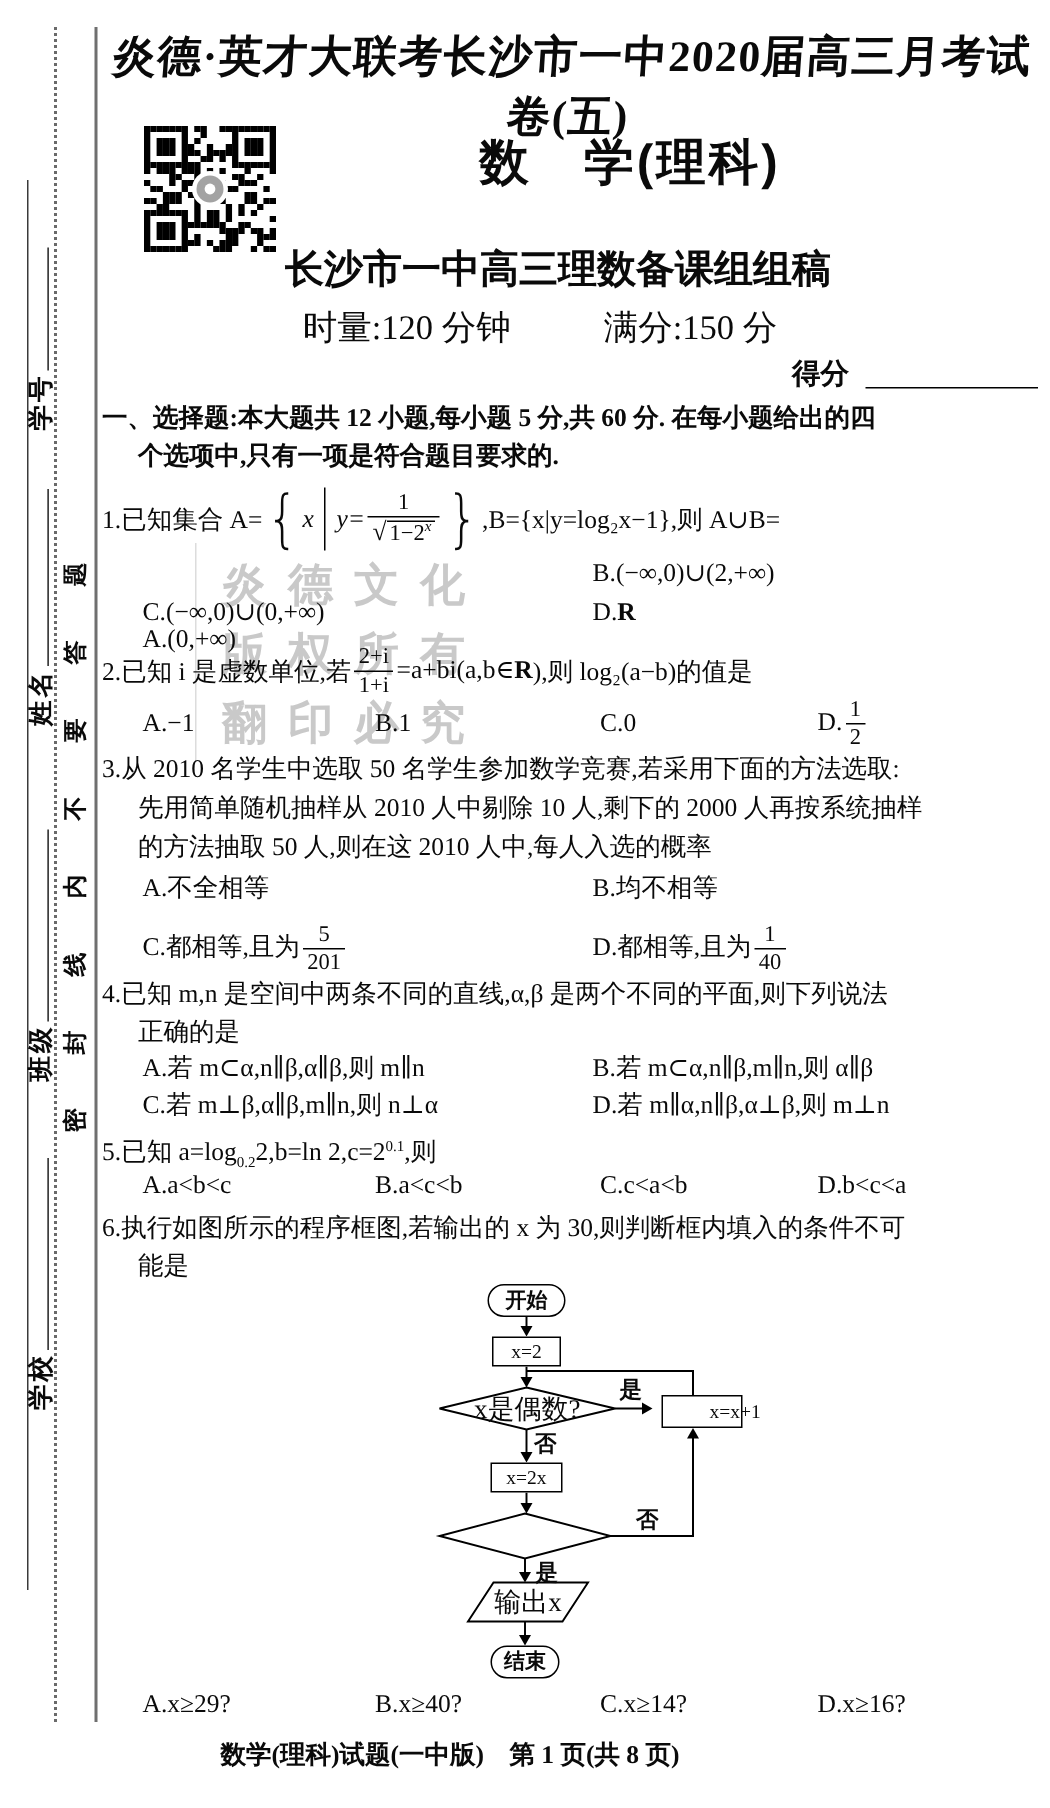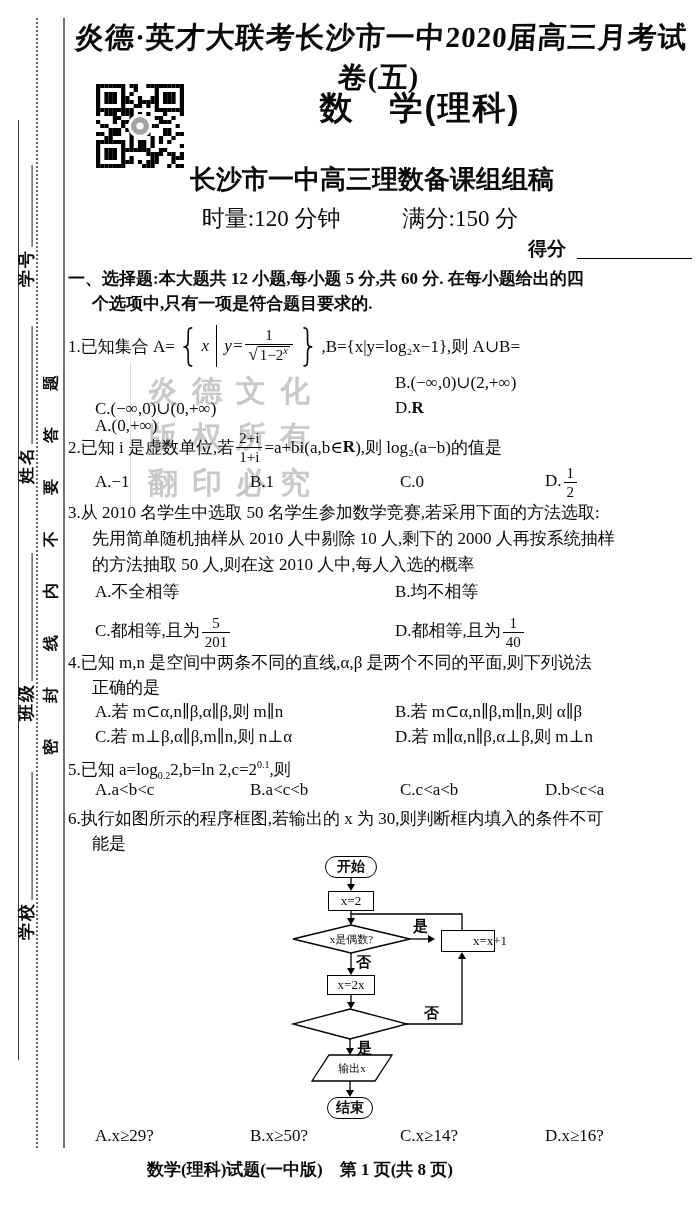--- a/index.html
+++ b/index.html
@@ -53,21 +53,21 @@
   .wm-line{left:130px;top:362px;height:146px;border-left:1.2px solid #dcdcdc;}
   .z2{z-index:2;}
   
   #flow{left:80px;top:853px;width:612px;height:274px;}
   .fc-box{position:absolute;border:1.3px solid #000;background:#fff;display:flex;align-items:center;
           justify-content:center;font-size:13px;box-sizing:border-box;}
   .fc-round{border-radius:12px;font-size:14px;font-weight:600;
             font-family:"Liberation Sans","DejaVu Sans",sans-serif;}
   .fc-label{position:absolute;font-size:15px;font-weight:600;background:transparent;
             font-family:"Liberation Sans","DejaVu Sans",sans-serif;}
-  .fc-free{position:absolute;display:flex;align-items:center;justify-content:center;font-size:11px;}
+  .fc-free{position:absolute;display:flex;align-items:center;justify-content:center;font-size:18px;}
   
   .footer{left:0;top:1158px;width:600px;text-align:center;font-size:17px;font-weight:bold;}
 </style>
 </head>
 <body>
 
 <div id="page">
 
   <div class="vline vl-a"></div>
   <div class="vline vl-b"></div>
@@ -461,20 +461,20 @@
     <div class="fc-label" style="left:276px;top:100px;">否</div>
     <div class="fc-box" style="left:247px;top:122px;width:48px;height:20px;">x=2x</div>
     <div class="fc-label" style="left:344px;top:151px;">否</div>
     <div class="fc-label" style="left:277px;top:186px;">是</div>
     <div class="fc-free" style="left:232px;top:203px;width:80px;height:24px;">输出x</div>
     <div class="fc-box fc-round" style="left:247px;top:244px;width:46px;height:22px;">结束</div>
   </div>
 
   <div class="row z2" style="top:1126px;height:25px;">
     <span class="opt" style="left:27px;">A.x≥29?</span>
-    <span class="opt" style="left:182px;">B.x≥50?</span>
+    <span class="opt" style="left:182px;">B.x≥40?</span>
     <span class="opt" style="left:332px;">C.x≥14?</span>
     <span class="opt" style="left:477px;">D.x≥16?</span>
   </div>
 
   <div class="abs footer">数学(理科)试题(一中版)　第 1 页(共 8 页)</div>
 
 </div>
 
 </body></html>

